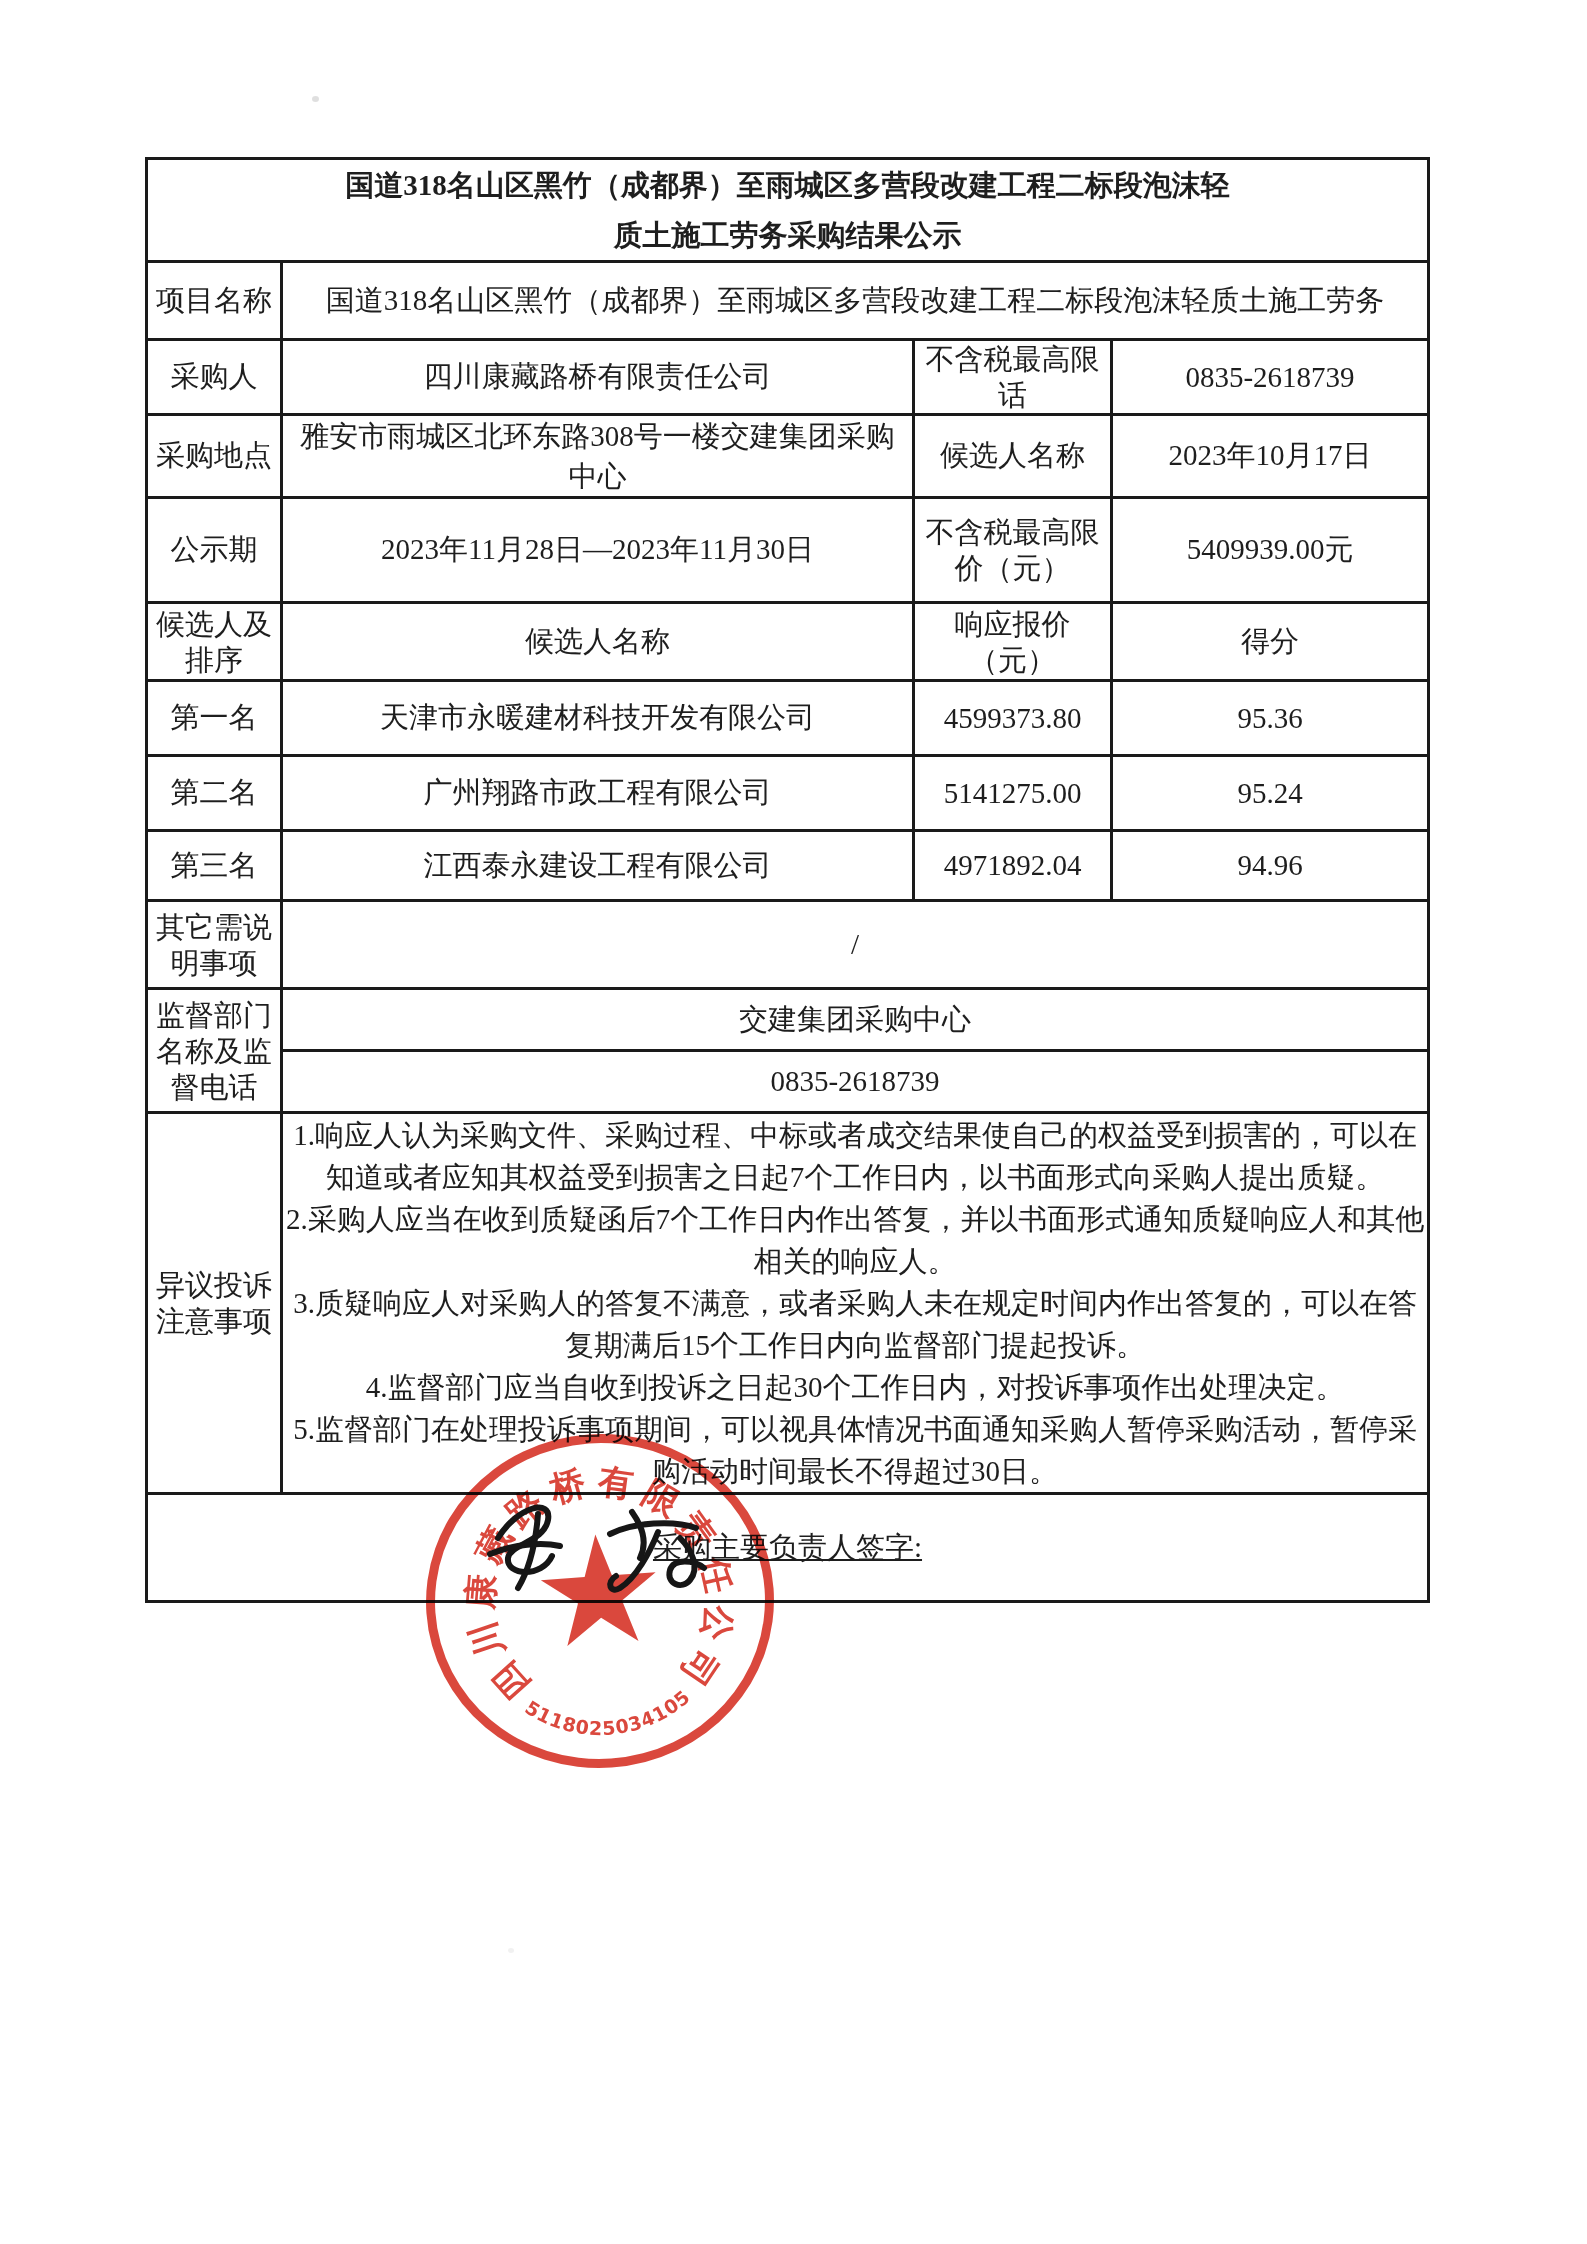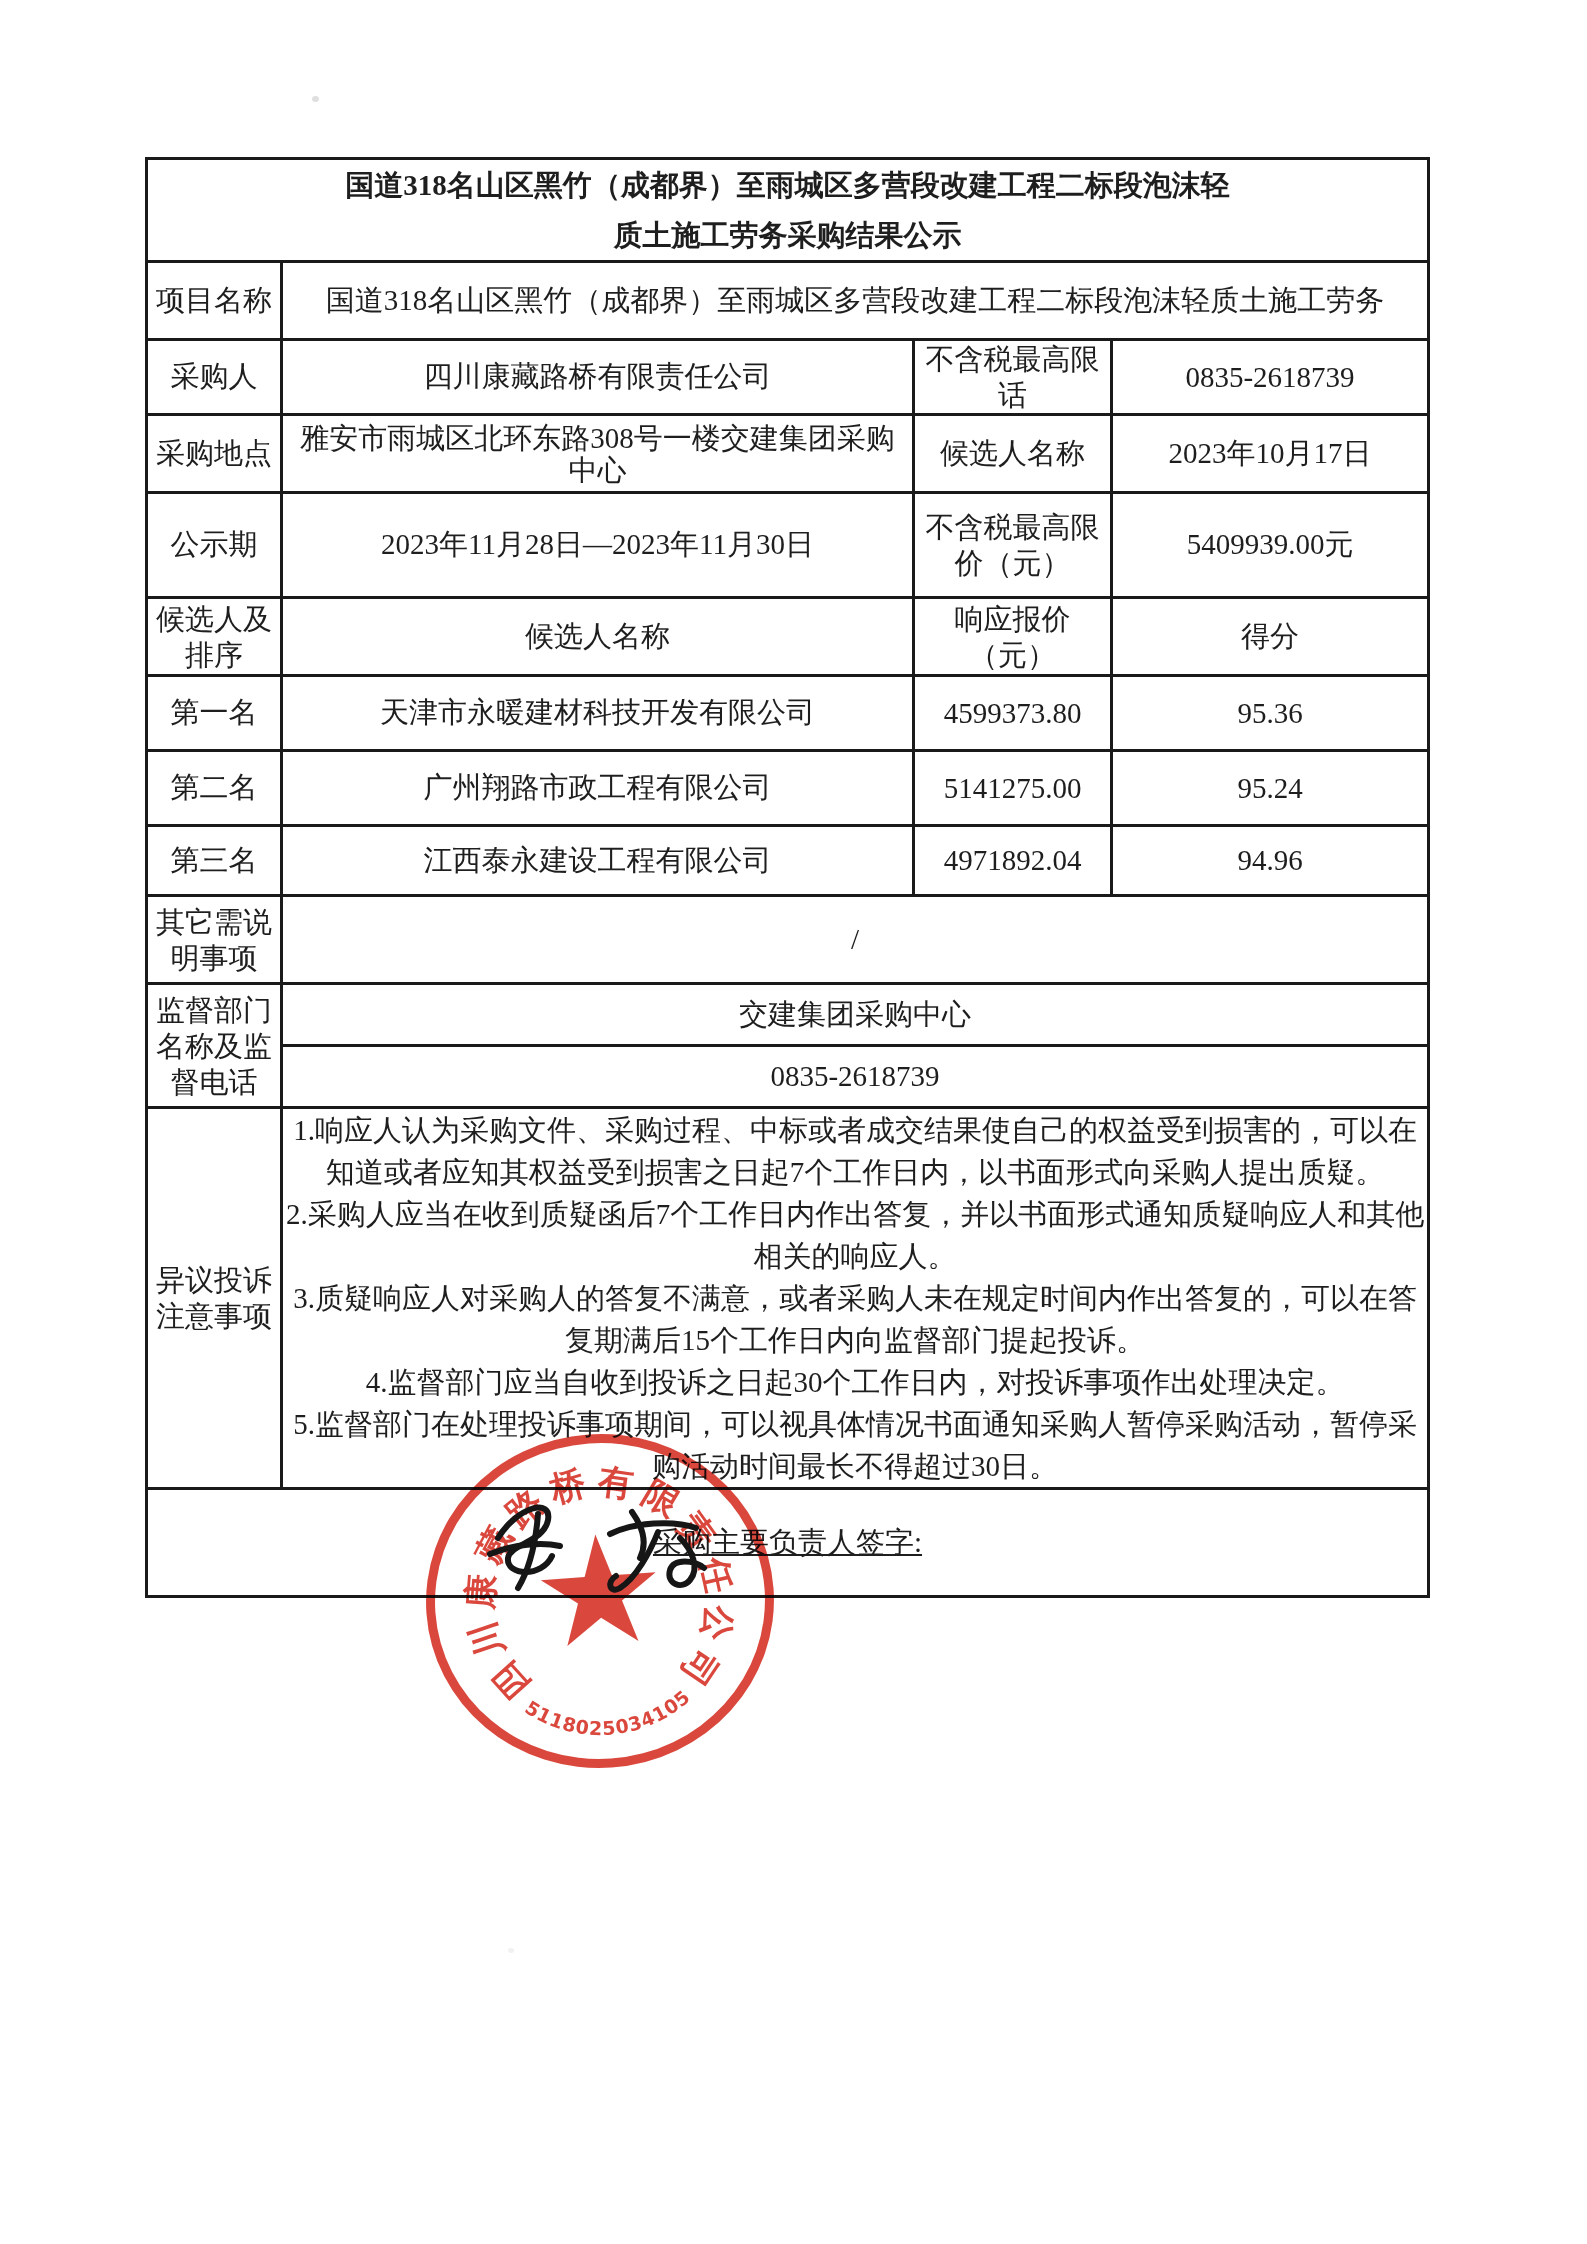--- a/index.html
+++ b/index.html
@@ -25,21 +25,21 @@
     vertical-align:middle;
     padding:0;
     overflow:hidden;
   }
   .pre{white-space:pre-line;}
   td.title-cell{
     font-size:40px;font-weight:bold;line-height:50px;
     padding:2px 6px;
   }
   td.left{text-align:left;}
-  td.loc-cell{padding:2px 8px 2px 10px;line-height:32px;}
+  td.loc-cell{padding:2px 8px 2px 10px;line-height:40px;}
   td.notice-cell{
     text-align:left;vertical-align:top;
     padding:12px 30px 6px 12px;
   }
   td.notice-cell .n-item{line-height:42px;}
   td.sign-cell{text-align:left;padding-left:8px;}
   tr.h100{height:100px;} tr.h78{height:78px;} tr.h70{height:70px;}
   tr.h109{height:105px;} tr.h75{height:75px;} tr.h88{height:88px;}
   tr.h62{height:62px;} tr.h375{height:375px;} tr.h108{height:108px;text-decoration:underline;}
   td.twolines{line-height:36px;}

